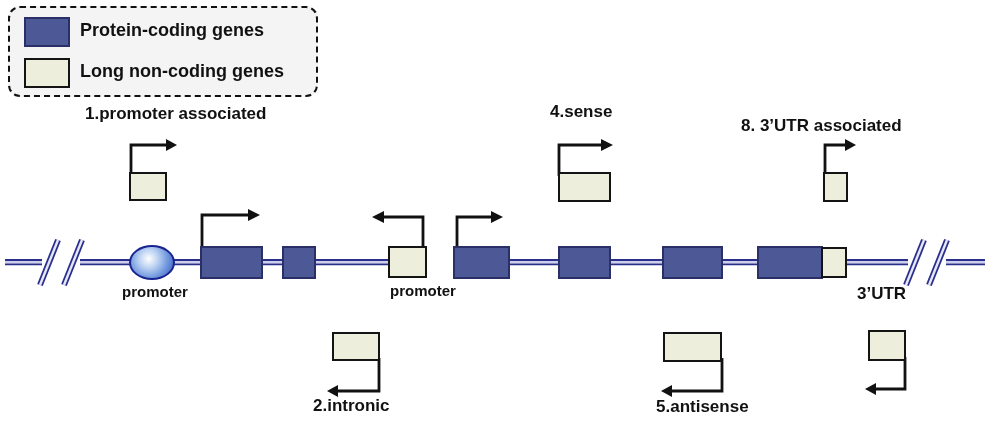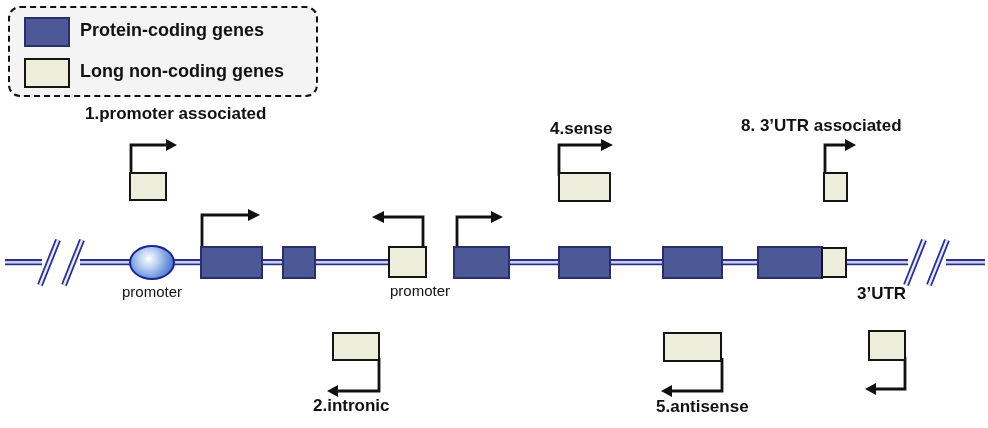--- a/index.html
+++ b/index.html
@@ -25,21 +25,21 @@
   .exon{background:var(--protein_coding);border:2px solid var(--protein_coding_border);}
   .lnc{background:var(--lnc_gene);border:2.5px solid var(--lnc_gene_border);}
   
   .promoter-oval{
     width:46px;height:35px;border-radius:50%;
     border:2px solid #1a2490;
     background:radial-gradient(circle at 42% 38%, #ffffff 0%, #bcd2f2 30%, #6f96dd 62%, var(--promoter_oval_edge) 100%);
   }
   
   .lbl{font-size:17px;font-weight:bold;color:#111;white-space:nowrap;}
-  .lbl-plain{font-size:15px;font-weight:normal;color:#111;white-space:nowrap;}
+  .lbl-plain{font-size:15px;font-weight:bold;color:#111;white-space:nowrap;}
   svg{display:block;}
 </style>
 </head>
 <body>
 
 <div id="canvas">
 
   <svg class="abs" style="left:0;top:0;" width="988" height="428" viewBox="0 0 988 428">
 
     <g>
@@ -137,21 +137,21 @@
 
   <div class="abs lnc" style="left:129px;top:172px;width:38px;height:29px;"></div>
   <div class="abs lnc" style="left:558px;top:172px;width:53px;height:30px;"></div>
   <div class="abs lnc" style="left:823px;top:172px;width:25px;height:30px;"></div>
 
   <div class="abs lnc" style="left:332px;top:332px;width:48px;height:29px;"></div>
   <div class="abs lnc" style="left:663px;top:332px;width:59px;height:30px;"></div>
   <div class="abs lnc" style="left:868px;top:330px;width:38px;height:31px;"></div>
 
   <div class="abs lbl" style="left:85px;top:104px;">1.promoter associated</div>
-  <div class="abs lbl" style="left:550px;top:119px;">4.sense</div>
+  <div class="abs lbl" style="left:550px;top:102px;">4.sense</div>
   <div class="abs lbl" style="left:741px;top:116px;">8. 3’UTR associated</div>
   <div class="abs lbl" style="left:313px;top:396px;">2.intronic</div>
   <div class="abs lbl" style="left:656px;top:397px;">5.antisense</div>
   <div class="abs lbl-plain" style="left:122px;top:283px;">promoter</div>
   <div class="abs lbl-plain" style="left:390px;top:282px;">promoter</div>
   <div class="abs lbl" style="left:817px;top:284px;margin-left:40px;">3’UTR</div>
 
 </div>
 
 </body></html>

